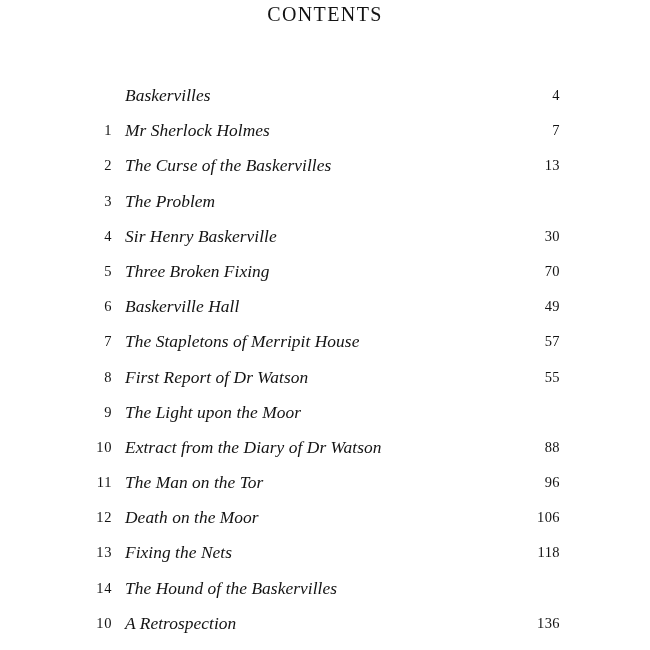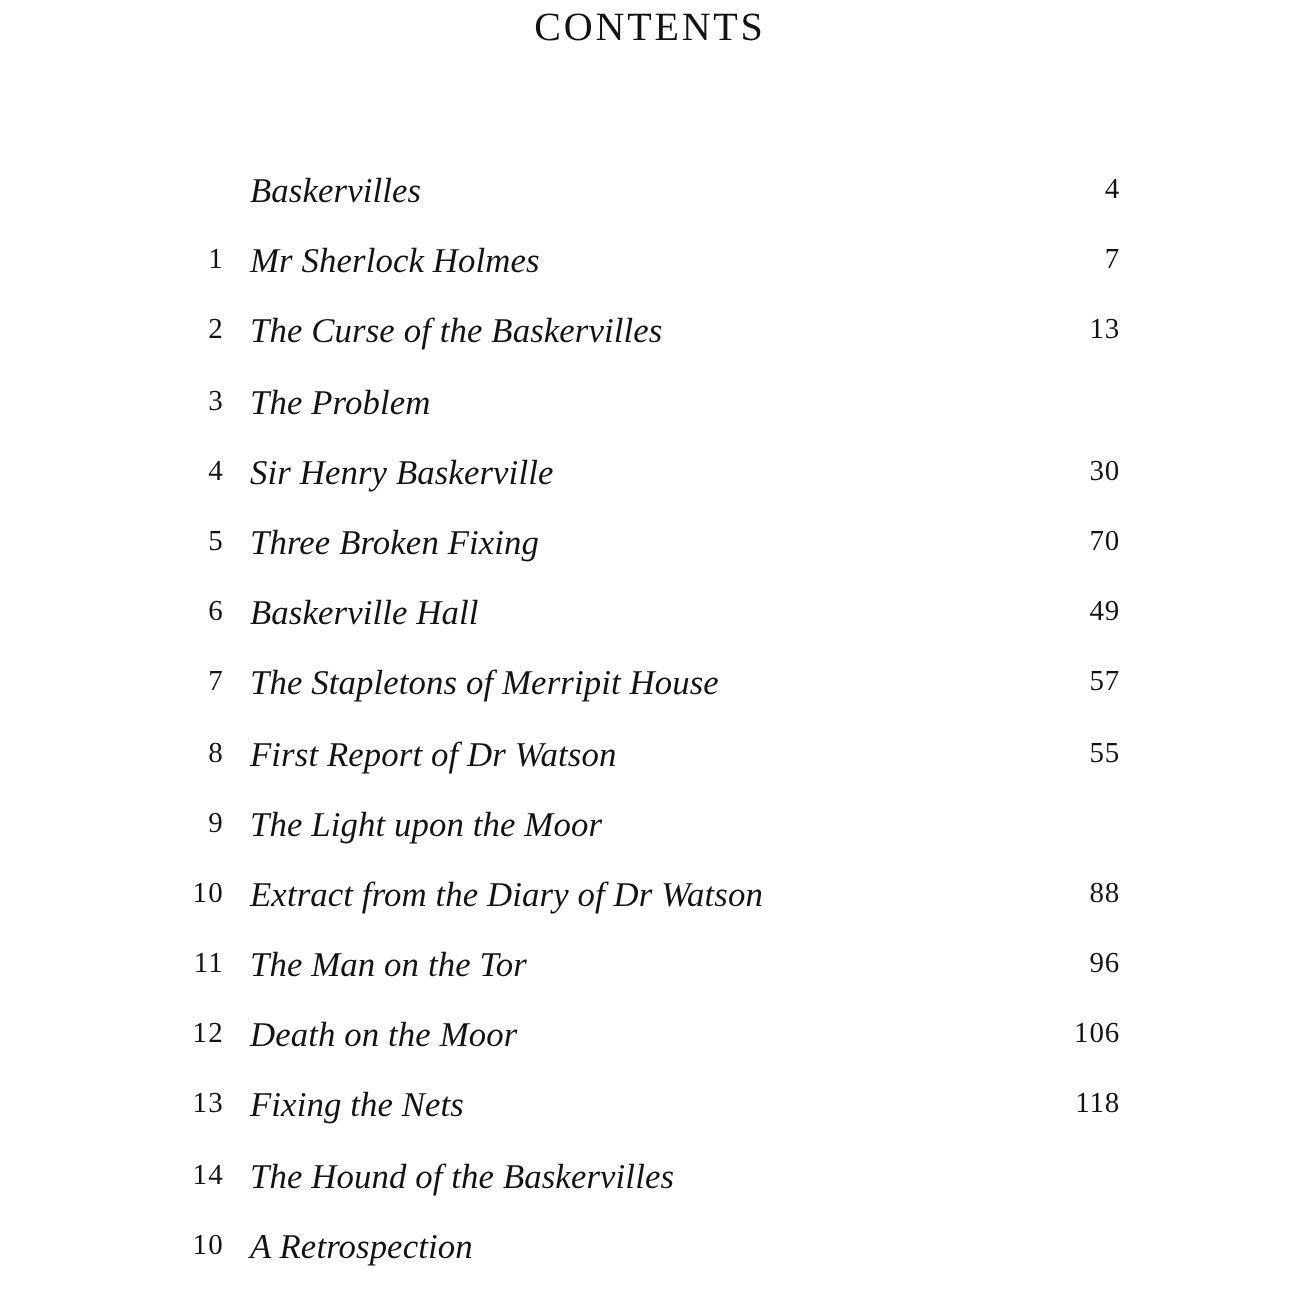--- a/index.html
+++ b/index.html
@@ -175,16 +175,17 @@
         <div class="entry-title">Fixing the Nets</div>
         <div class="entry-page">118</div>
       </div>
       <div class="toc-entry">
         <div class="entry-num">14</div>
         <div class="entry-title">The Hound of the Baskervilles</div>
       </div>
       <div class="toc-entry">
         <div class="entry-num">10</div>
         <div class="entry-title">A Retrospection</div>
+        <div class="entry-page">136</div>
       </div>
     </div>
 
 </div>
 
 </body></html>

